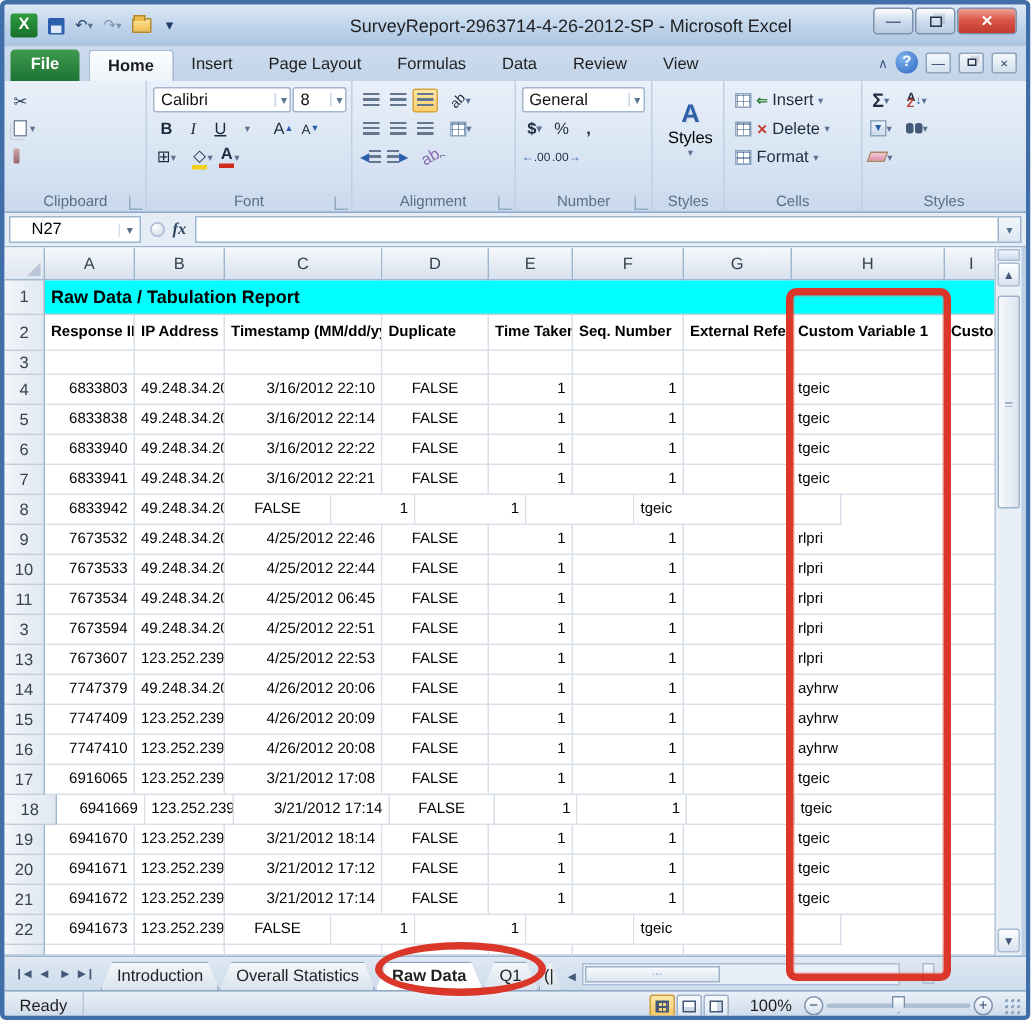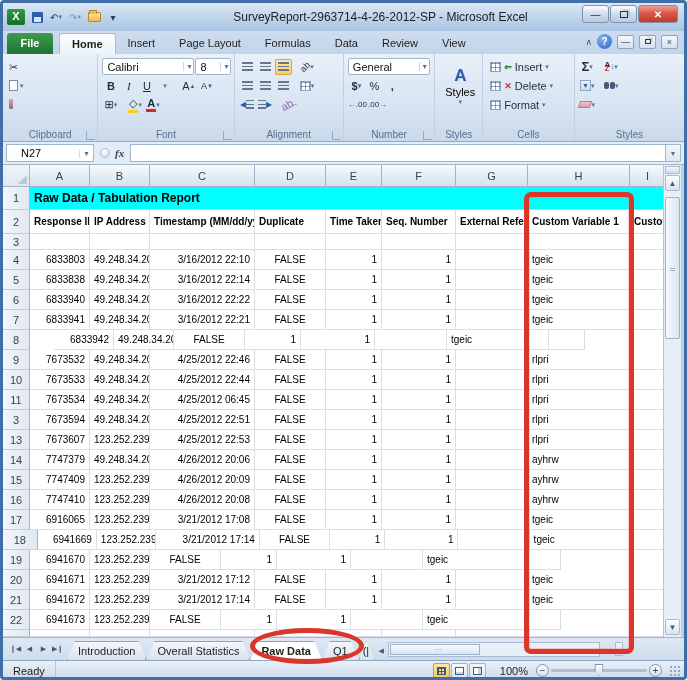--- a/index.html
+++ b/index.html
@@ -529,21 +529,21 @@
         <div class="cell r" style="width: 105px;">3/16/2012 22:21</div>
         <div class="cell c" style="width: 71px;">FALSE</div>
         <div class="cell r" style="width: 56px;">1</div>
         <div class="cell r" style="width: 74px;">1</div>
         <div class="cell l" style="width: 72px;"></div>
         <div class="cell l" style="width: 102px;">tgeic</div>
         <div class="cell l" style="width: 36px;"></div>
       </div>
       <div class="grid-row" style="height: 20px;">
         <div class="rownum" style="width: 27px;">8</div>
-        <div class="cell r" style="width: 60px; margin-left: 24px;">6833942</div>
+        <div class="cell r" style="width: 60px;">6833942</div>
         <div class="cell l" style="width: 60px;">49.248.34.202</div>
         <div class="cell c" style="width: 71px;">FALSE</div>
         <div class="cell r" style="width: 56px;">1</div>
         <div class="cell r" style="width: 74px;">1</div>
         <div class="cell l" style="width: 72px;"></div>
         <div class="cell l" style="width: 102px;">tgeic</div>
         <div class="cell l" style="width: 36px;"></div>
       </div>
       <div class="grid-row" style="height: 20px;">
         <div class="rownum" style="width: 27px;">9</div>
@@ -662,20 +662,21 @@
         <div class="cell r" style="width: 56px;">1</div>
         <div class="cell r" style="width: 74px;">1</div>
         <div class="cell l" style="width: 72px;"></div>
         <div class="cell l" style="width: 102px;">tgeic</div>
         <div class="cell l" style="width: 36px;"></div>
       </div>
       <div class="grid-row" style="height: 20px;">
         <div class="rownum" style="width: 27px;">19</div>
         <div class="cell r" style="width: 60px;">6941670</div>
         <div class="cell l" style="width: 60px;">123.252.239.3</div>
+        <div class="cell r" style="width: 105px;">3/21/2012 18:14</div>
         <div class="cell c" style="width: 71px;">FALSE</div>
         <div class="cell r" style="width: 56px;">1</div>
         <div class="cell r" style="width: 74px;">1</div>
         <div class="cell l" style="width: 72px;"></div>
         <div class="cell l" style="width: 102px;">tgeic</div>
         <div class="cell l" style="width: 36px;"></div>
       </div>
       <div class="grid-row" style="height: 20px;">
         <div class="rownum" style="width: 27px;">20</div>
         <div class="cell r" style="width: 60px;">6941671</div>

